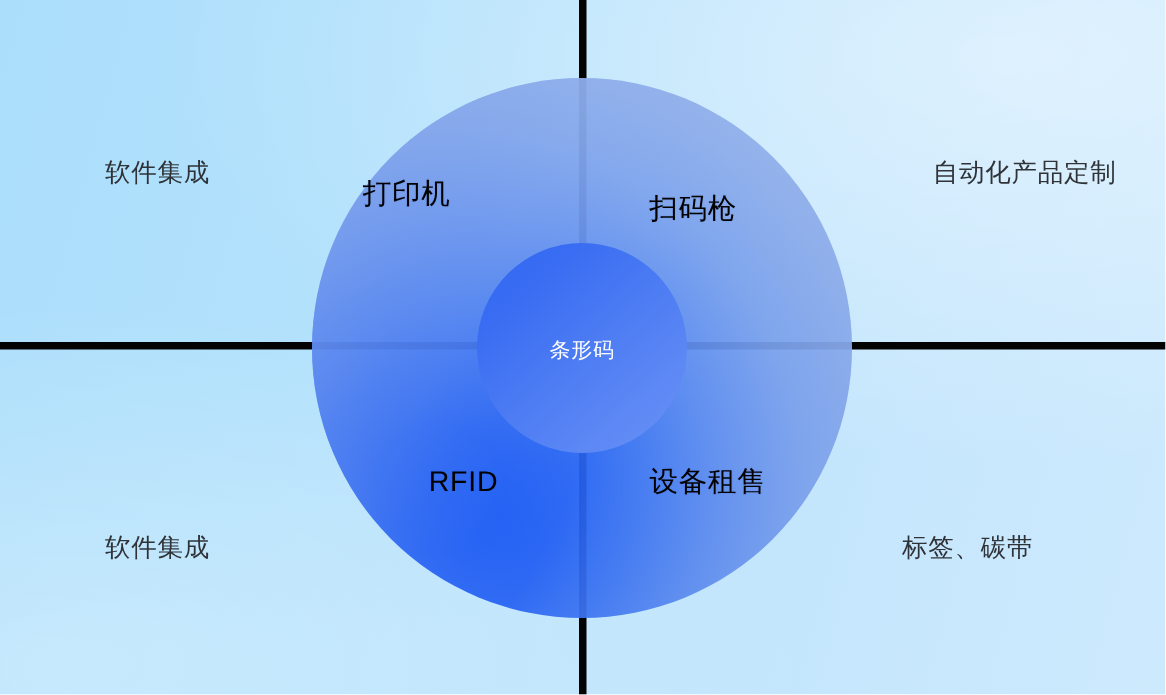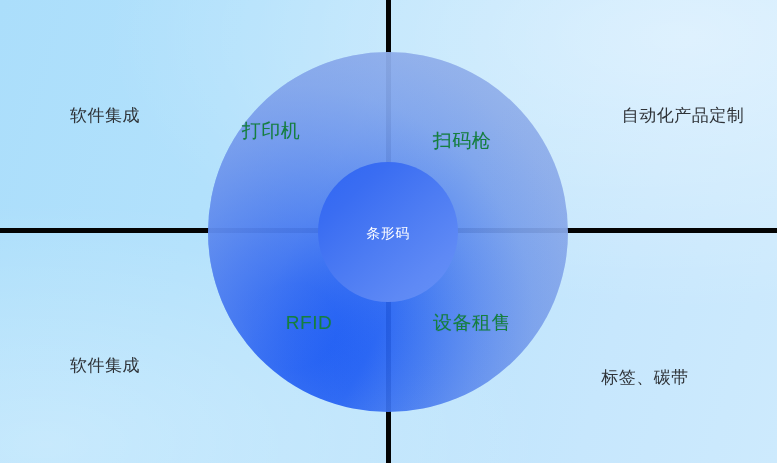--- a/index.html
+++ b/index.html
@@ -111,21 +111,21 @@
         #6792f6 100%);
   }
 
   
   .label {
     position: absolute;
     white-space: nowrap;
     line-height: 1;
   }
   .label-inside {
-    color: #15803d;
+    color: #000000;
     font-size: 19px;
     letter-spacing: 0.5px;
     text-shadow: 0 0 1px rgba(40,70,160,0.25);
   }
   .label-inside-center {
     color: #ffffff;
     font-size: 14px;
     letter-spacing: 0.5px;
   }
   .label-outside {
@@ -138,21 +138,21 @@
   .lbl-printer   { left: 271px; top: 130px; transform: translate(-50%, -50%); }
   .lbl-scanner   { left: 462px; top: 140px; transform: translate(-50%, -50%); text-align: center; }
   .lbl-rfid      { left: 297px; top: 322px; transform: translate(-50%, -50%); margin-left: 12px; }
   .lbl-rental    { left: 472px; top: 322px; transform: translate(-50%, -50%); }
   .lbl-barcode   { left: 388px; top: 233px; transform: translate(-50%, -50%); }
 
   
   .lbl-software  { left: 105px; top: 115px; transform: translate(-50%, -50%); }
   .lbl-auto      { left: 640px; top: 115px; transform: translate(-50%, -50%); margin-left: 43px; }
   .lbl-device    { left: 105px; top: 365px; transform: translate(-50%, -50%); }
-  .lbl-ribbon    { left: 645px; top: 365px; transform: translate(-50%, -50%); margin-top: 12px; }
+  .lbl-ribbon    { left: 645px; top: 365px; transform: translate(-50%, -50%); }
 </style>
 </head>
 <body>
 
 <div id="stage">
 
   <div class="bg"></div>
   <div class="bg-sheen"></div>
 
   <div class="axis axis-v"></div>

